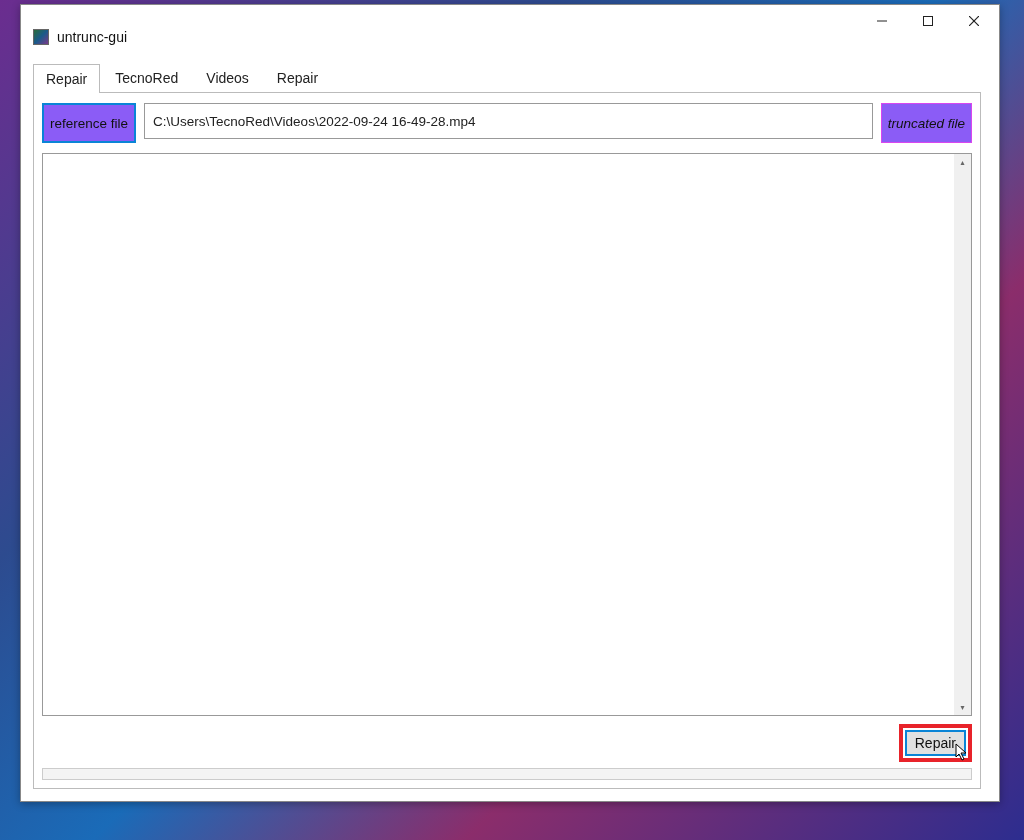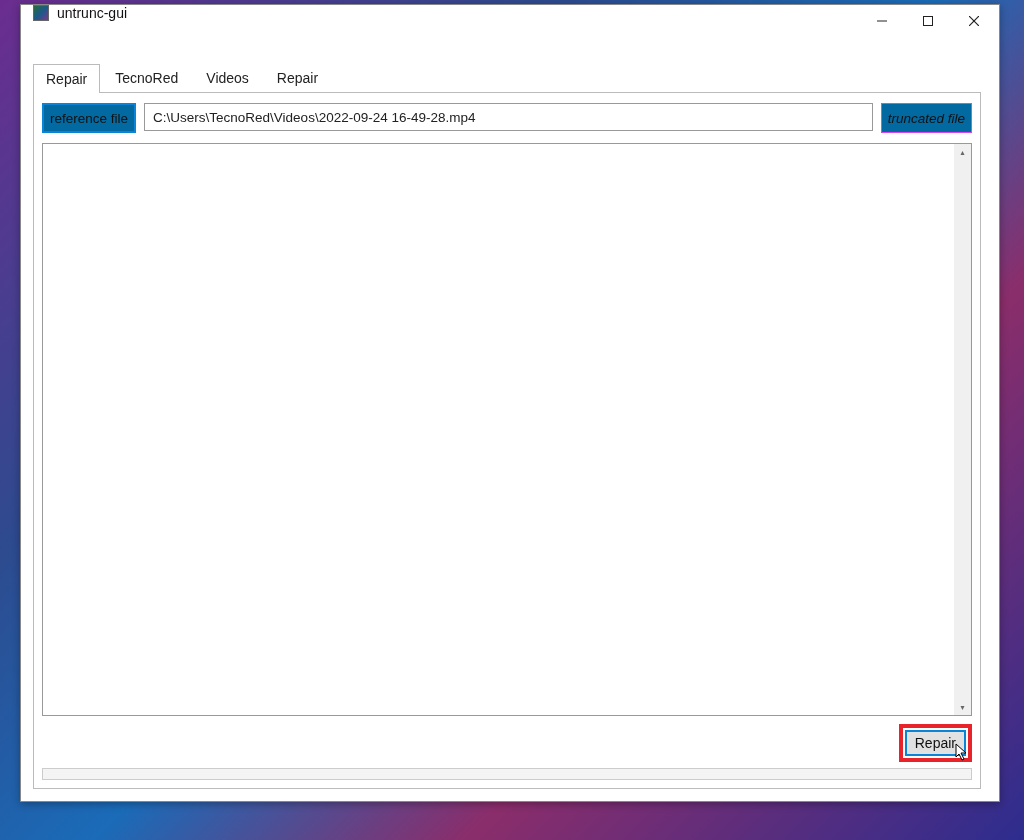--- a/index.html
+++ b/index.html
@@ -20,21 +20,21 @@
       height: 798px;
       background: #ffffff;
       border: 1px solid #888;
       box-shadow: 0 2px 8px rgba(0,0,0,0.3);
       display: flex;
       flex-direction: column;
     }
     .titlebar {
       height: 40px;
       display: flex;
-      align-items: flex-start;
+      align-items: flex-end;
       padding: 0 2px 0 12px;
       background: #ffffff;
     }
     .titlebar-icon {
       width: 16px;
       height: 16px;
       margin-right: 8px;
       background: linear-gradient(135deg, #2a6b3a, #1a5a8a, #7a3a8a);
       border: 1px solid #666;
     }
@@ -94,42 +94,42 @@
       position: relative;
     }
     .file-row {
       display: flex;
       gap: 8px;
       align-items: stretch;
       margin-bottom: 10px;
     }
     .file-btn {
       border: 2px solid #0a84d6;
-      background: #0369a1;
+      background: #8b5cf6;
       padding: 4px 6px;
       font-size: 13.5px;
       color: #111;
       cursor: pointer;
       white-space: nowrap;
-      height: 30px;
+      height: 40px;
       display: flex;
       align-items: center;
     }
     .file-btn.secondary {
       border: 1px solid #d946ef;
       font-style: italic;
     }
     .file-input {
       flex: 1;
       border: 1px solid #999;
       padding: 4px 8px;
       font-size: 13.5px;
       color: #222;
       background: #ffffff;
-      height: 28px;
+      height: 36px;
     }
     .output-area-wrap {
       flex: 1;
       position: relative;
       border: 1px solid #999;
       display: flex;
     }
     .output-area {
       flex: 1;
       background: #ffffff;

